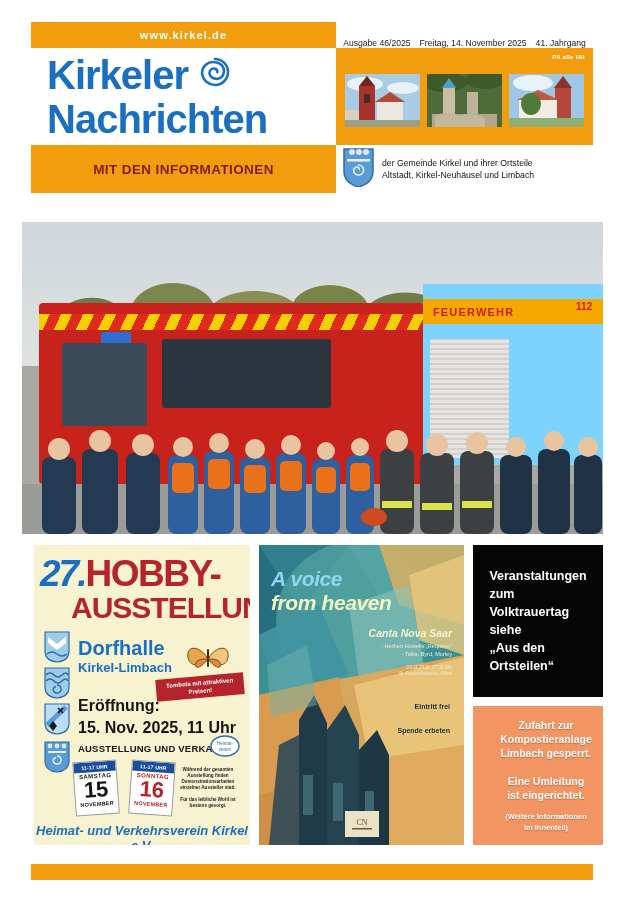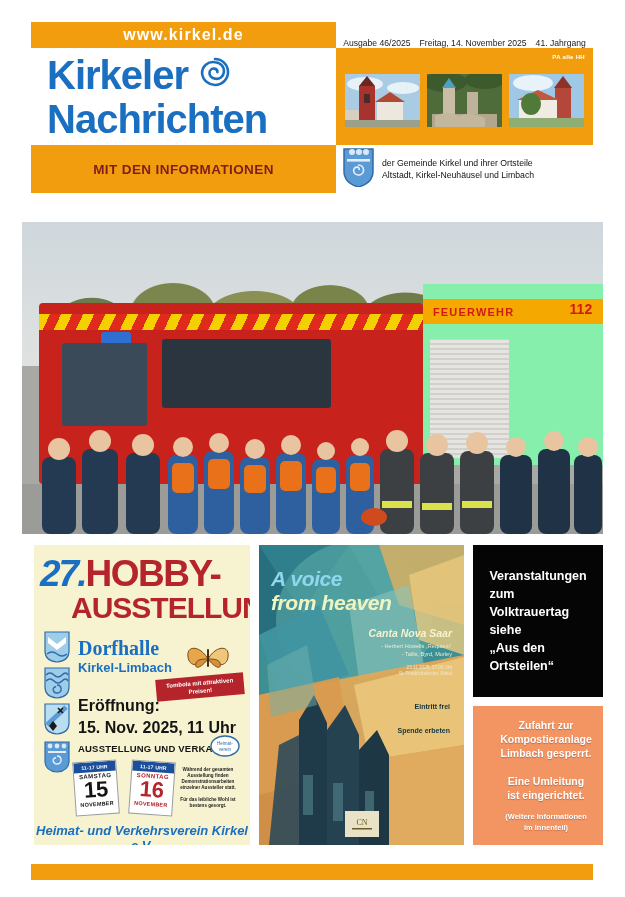--- a/index.html
+++ b/index.html
@@ -2,21 +2,21 @@
 <html lang="de"><head>
 <meta charset="utf-8">
 <style>
   html,body{margin:0;padding:0;background:#ffffff;}
   body{width:625px;height:897px;font-family:"Liberation Sans",sans-serif;overflow:hidden;}
   .page{position:relative;width:625px;height:897px;background:#fff;}
 
   
   .masthead{position:absolute;left:31px;top:22px;width:562px;height:171px;background:#f29d0e;}
   .mh-urlbar{position:absolute;left:0;top:0;width:305px;height:26px;display:flex;align-items:center;justify-content:center;}
-  .mh-url{color:#ffffff;font-size:16px;font-weight:bold;letter-spacing:1.1px;}
+  .mh-url{color:#ffffff;font-size:11px;font-weight:bold;letter-spacing:1.1px;}
   .mh-issuebar{position:absolute;left:305px;top:0;width:257px;height:26px;background:#ffffff;display:flex;align-items:flex-end;justify-content:center;gap:9px;}
   .mh-issuebar span{color:#1a1a1a;font-size:8.6px;white-space:nowrap;}
   .mh-pa{position:absolute;right:8px;top:32px;color:#ffffff;font-size:6px;font-weight:bold;letter-spacing:.3px;}
   .mh-titlebox{position:absolute;left:0;top:26px;width:305px;height:97px;background:#ffffff;display:flex;flex-direction:column;justify-content:center;padding-left:16px;box-sizing:border-box;}
   .mh-t1,.mh-t2{color:#1b6fc0;font-weight:bold;font-size:40px;line-height:44px;letter-spacing:-1px;}
   .mh-t1{display:flex;align-items:center;gap:10px;}
   .spiral{flex:0 0 auto;}
   .mh-photos{position:absolute;left:314px;top:52px;width:240px;height:53px;display:flex;gap:7px;}
   .mh-photo{width:75px;height:53px;overflow:hidden;position:relative;background:#8fb8d8;}
   .mh-info{position:absolute;left:0;top:123px;width:562px;height:48px;}
@@ -36,25 +36,25 @@
     radial-gradient(ellipse 74px 48px at 66% 68%, #6f7c48 60%, transparent 62%),
     radial-gradient(ellipse 60px 40px at 78% 62%, #87904f 60%, transparent 62%),
     radial-gradient(ellipse 66px 44px at 92% 68%, #707d47 60%, transparent 62%);}
   .wall{position:absolute;left:42%;top:38%;width:58%;height:30%;background:repeating-linear-gradient(0deg,#6e6c66 0 4px,#56544f 4px 7px);}
   .ground{position:absolute;left:0;bottom:0;width:100%;height:16%;background:#9b9c98;}
   .truck{position:absolute;left:3%;top:26%;width:66%;height:58%;background:#c8221d;border-radius:4px;}
   .truck-stripe{position:absolute;left:0;top:6%;width:100%;height:9%;background:repeating-linear-gradient(115deg,#f5d000 0 10px,#e02b1c 10px 20px);}
   .truck-cab{position:absolute;left:6%;top:22%;width:22%;height:46%;background:#3a4a58;border-radius:3px;}
   .truck-win{position:absolute;left:32%;top:20%;width:44%;height:38%;background:#2b3540;border-radius:3px;}
   .beacon{position:absolute;left:16%;top:16%;width:8%;height:7%;background:#2f6fd0;border-radius:3px;}
-  .station{position:absolute;right:0;top:20%;width:31%;height:58%;background:#86efac;}
+  .station{position:absolute;right:0;top:20%;width:31%;height:58%;background:#7dd3fc;}
   .station-band{position:absolute;left:0;top:8%;width:100%;height:14%;background:#f5a800;display:flex;align-items:center;}
   .station-band b{color:#d01d14;font-size:11px;letter-spacing:1.2px;margin-left:10px;font-family:"Liberation Sans",sans-serif;}
   .door{position:absolute;left:4%;top:30%;width:44%;height:66%;background:repeating-linear-gradient(0deg,#e6e4e0 0 3px,#d2d0cc 3px 5px);}
-  .emerg{position:absolute;right:6%;top:9%;color:#d01d14;font-size:14px;font-weight:bold;}
+  .emerg{position:absolute;right:6%;top:9%;color:#d01d14;font-size:10px;font-weight:bold;}
   .crowd{position:absolute;left:0;bottom:0;width:100%;height:40%;}
 
   
   .row{position:absolute;left:34px;top:545px;width:569px;height:300px;}
   .ad-hobby{position:absolute;left:0;top:0;width:216px;height:300px;background:#f7f2cf;overflow:hidden;}
   .h-27{color:#1b6fc0;font-weight:bold;font-size:37px;font-style:italic;letter-spacing:-2px;}
   .h-hobby{color:#b5232b;font-weight:bold;font-size:37px;letter-spacing:-1.5px;}
   .h-auss{color:#b5232b;font-weight:bold;font-size:30px;letter-spacing:-1px;text-align:center;}
   .h-dorf{color:#1b6fc0;font-weight:bold;font-size:20px;}
   .h-kl{color:#1b6fc0;font-weight:bold;font-size:13px;}
@@ -310,21 +310,21 @@
         <svg class="crest" viewBox="0 0 26 32">
             <path d="M1 1h24v19q0 10 -12 11Q1 30 1 20Z" fill="#5b9bd5" stroke="#2f6ca8" stroke-width="1.2"></path>
             <circle cx="6" cy="5" r="2.4" fill="#dbe9f6"></circle>
             <circle cx="13" cy="5" r="2.4" fill="#dbe9f6"></circle>
             <circle cx="20" cy="5" r="2.4" fill="#dbe9f6"></circle>
             <rect x="4" y="10" width="18" height="2" fill="#e3eef8"></rect>
             <path d="M13 15 a4 4 0 1 1 -3.8 5 a2.7 2.7 0 0 1 2.9 -3.2" fill="none" stroke="#e8f1fa" stroke-width="1.4"></path>
           </svg>
       </span>
 
-      <div class="h-dorf" style="position:absolute;left:44px;top:92px;font-family:Liberation Serif, serif;">Dorfhalle</div>
+      <div class="h-dorf" style="position:absolute;left:44px;top:92px;">Dorfhalle</div>
       <div class="h-kl" style="position:absolute;left:44px;top:115px;">Kirkel-Limbach</div>
 
       <span style="position:absolute;left:150px;top:96px;">
         <svg width="48" height="34" viewBox="0 0 48 34">
           <path d="M24 18 C16 4 2 4 4 16 C5 26 16 26 24 18Z" fill="#e8a64a" stroke="#7a4a1c" stroke-width="1"></path>
           <path d="M24 18 C32 4 46 4 44 16 C43 26 32 26 24 18Z" fill="#efc77a" stroke="#7a4a1c" stroke-width="1"></path>
           <path d="M24 18 C18 26 10 30 12 22 C13 18 20 18 24 18Z" fill="#d98f3a" stroke="#7a4a1c" stroke-width="1"></path>
           <path d="M24 18 C30 26 38 30 36 22 C35 18 28 18 24 18Z" fill="#d98f3a" stroke="#7a4a1c" stroke-width="1"></path>
           <rect x="23" y="8" width="2" height="18" rx="1" fill="#4a2c10"></rect>
         </svg>

